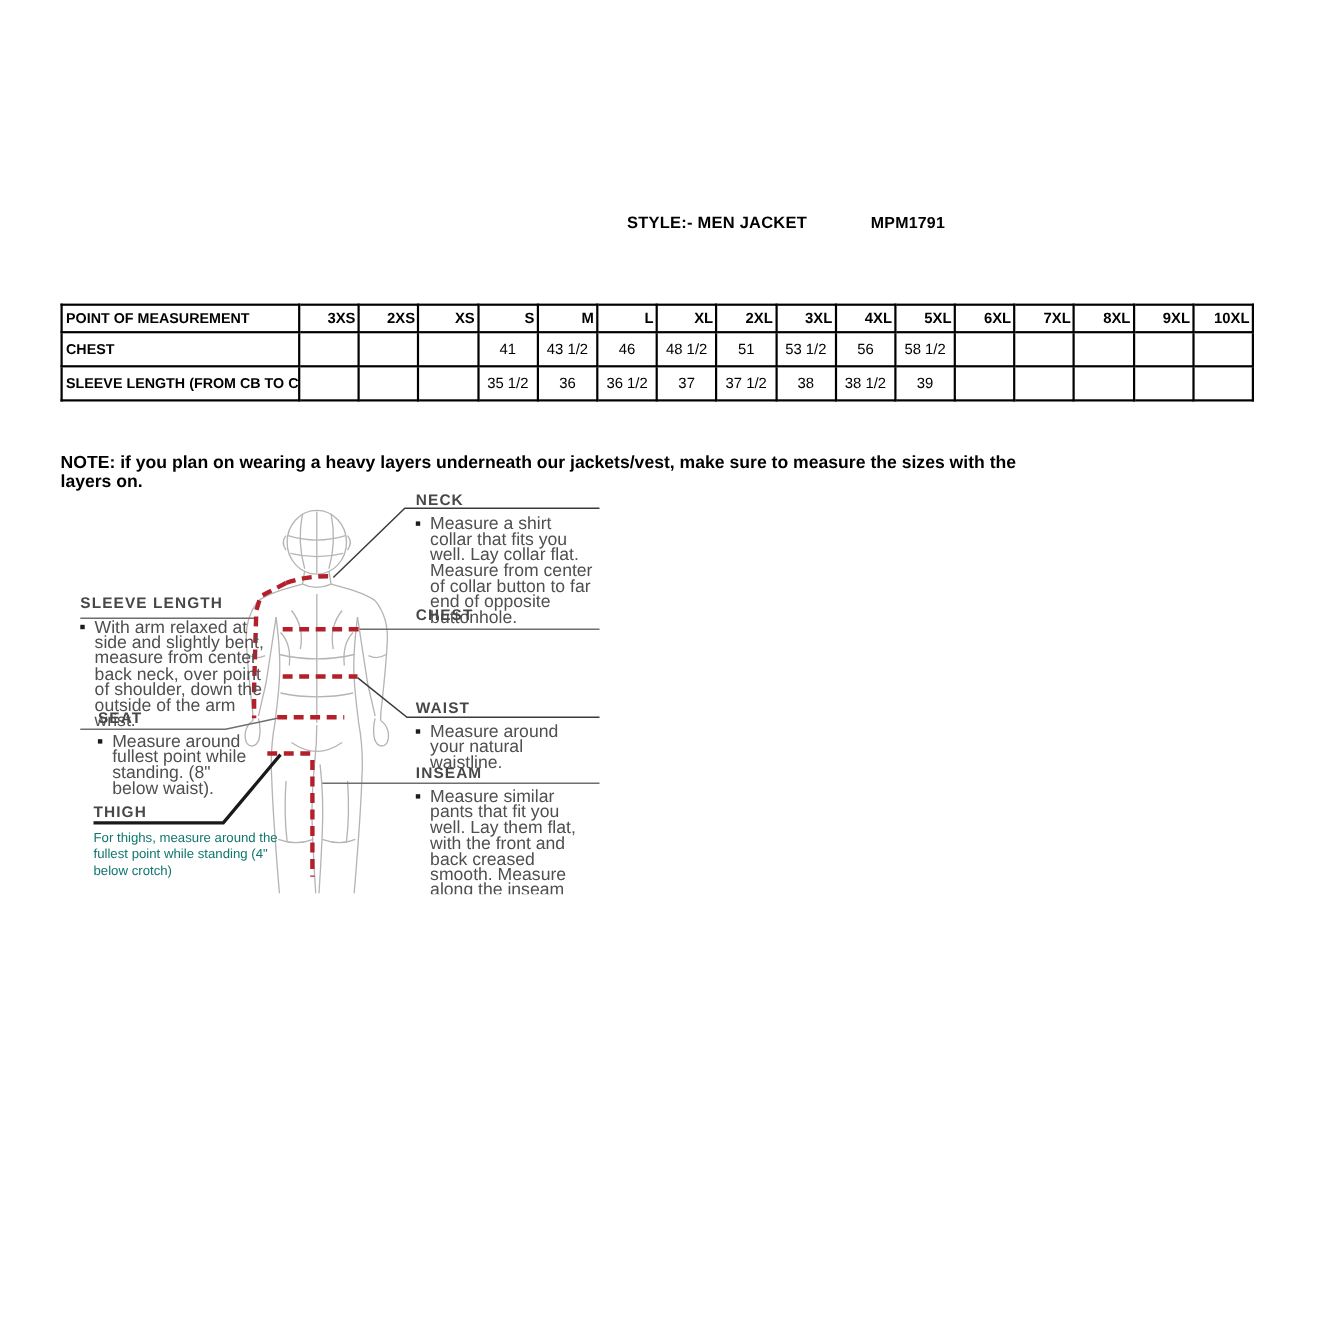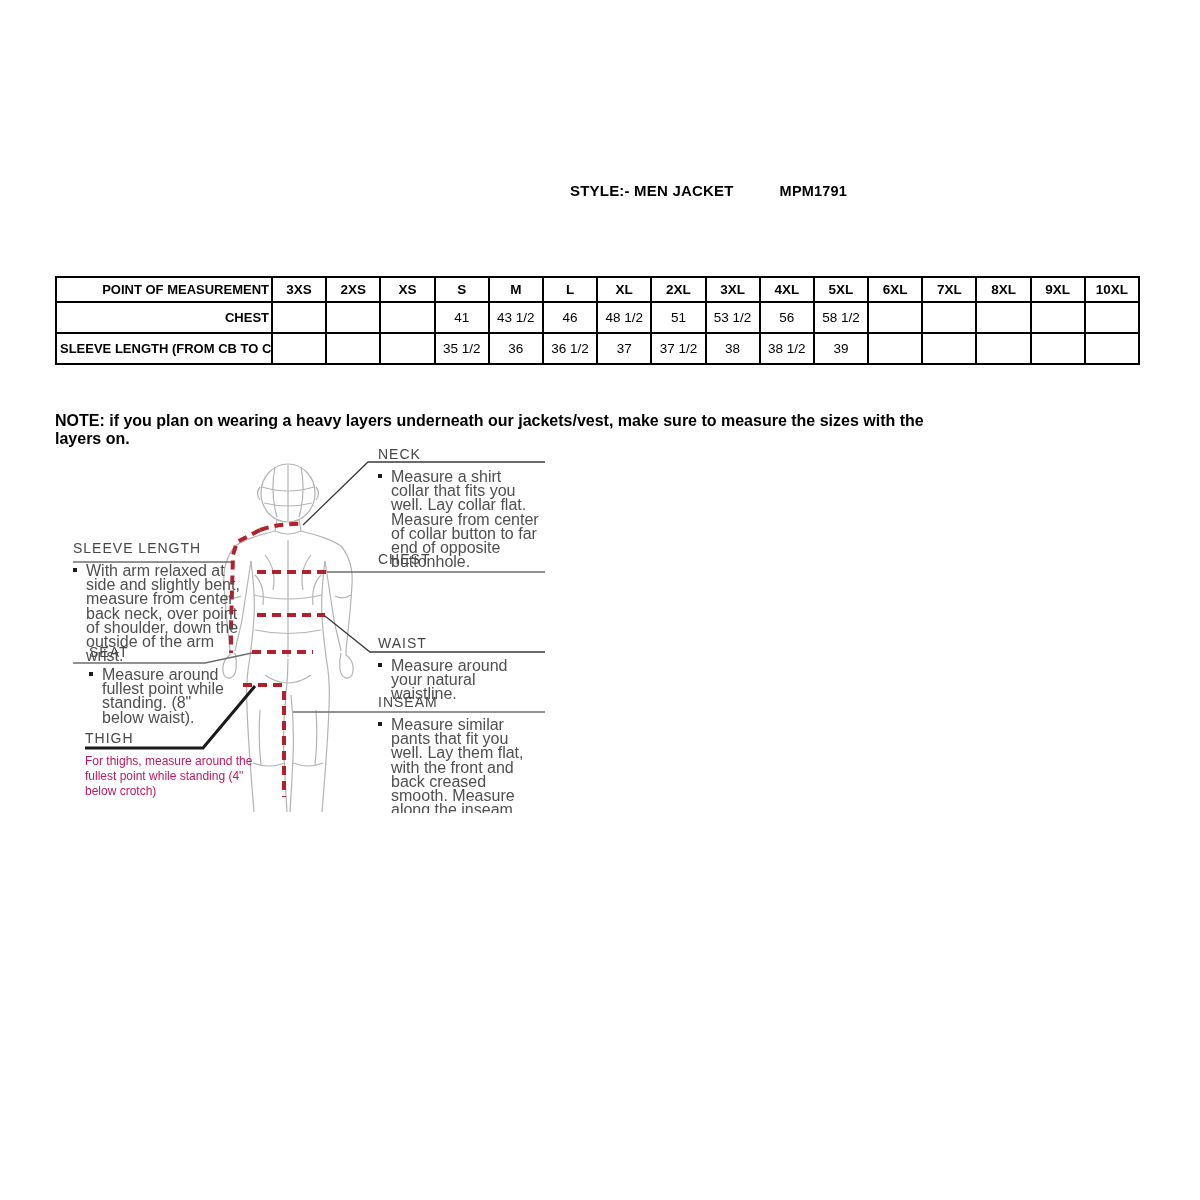--- a/index.html
+++ b/index.html
@@ -1,45 +1,45 @@
 <!DOCTYPE html>
 <html><head>
 <meta charset="utf-8">
 <style>
   html,body{margin:0;padding:0;background:#fff;}
   .canvas{position:relative;width:1200px;height:1200px;background:#fff;overflow:hidden;
           font-family:"Liberation Sans",sans-serif;color:#000;}
 
   
-  .title{position:absolute;left:570px;top:182px;display:flex;gap:4px;align-items:flex-end;
+  .title{position:absolute;left:570px;top:194px;display:flex;gap:16px;align-items:flex-end;
          font-weight:bold;font-size:15px;letter-spacing:.2px;}
   .title .code{font-size:14.5px;padding-left:42px;}
 
   
   table.size-table{position:absolute;left:55px;top:276px;width:1085px;border-collapse:collapse;
                    table-layout:fixed;font-size:13.5px;}
   table.size-table th,table.size-table td{border:2px solid #000;background:#fff;
                    text-align:center;vertical-align:middle;padding:0 2px;overflow:hidden;white-space:nowrap;}
   table.size-table col.pom{width:216px;}
   table.size-table thead tr{height:25px;}
   table.size-table tbody tr{height:31px;}
-  table.size-table th{font-weight:600;}
-  table.size-table th.pom,table.size-table td.pom{text-align:right;padding-left:3px;font-weight:bold;font-size:13px;}
+  table.size-table th{font-weight:600;text-align:right;}
+  table.size-table th.pom,table.size-table td.pom{text-align:left;padding-left:3px;font-weight:bold;font-size:13px;}
 
   
   .note{position:absolute;left:55px;top:412px;width:900px;font-weight:bold;font-size:16px;}
 
   
   .guide{position:absolute;left:55px;top:445px;width:505px;height:368px;overflow:hidden;}
   .guide svg{position:absolute;left:0;top:0;}
   .glabel{position:absolute;}
-  .ghead{font-size:14px;line-height:15px;letter-spacing:1px;color:#474747;font-weight:400;}
+  .ghead{font-size:14px;line-height:15px;letter-spacing:1px;color:#474747;font-weight:700;}
   .gdesc{position:relative;margin-top:8px;font-size:16px;line-height:14.2px;color:#4f4f4f;padding-left:13px;}
   .gdesc .sq{position:absolute;left:0;top:4px;width:4px;height:4px;background:#1c1c1c;display:block;}
-  .gdesc.nobullet{padding-left:0;font-size:12px;line-height:15px;color:#be185d;}
+  .gdesc.nobullet{padding-left:0;font-size:12px;line-height:15px;color:#0f766e;}
 </style>
 </head>
 <body>
 
 <div class="canvas">
 
   <div class="title">
     <span>STYLE:- MEN JACKET</span>
     <span class="code">MPM1791</span>
   </div>

